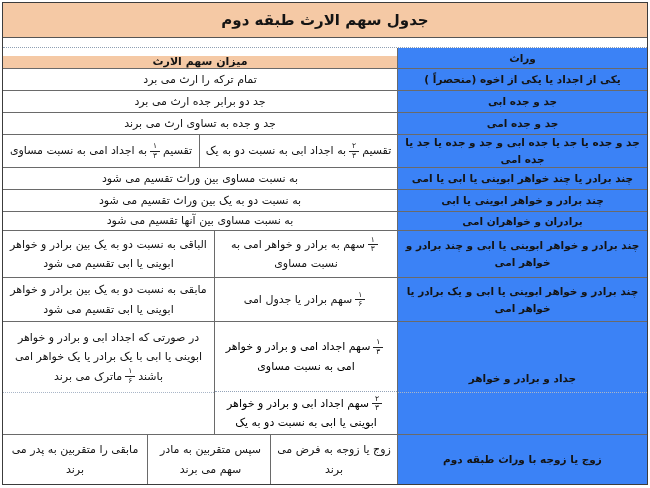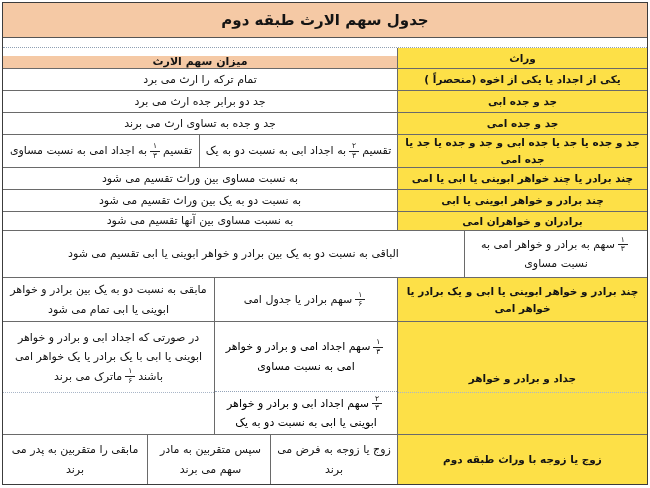--- a/index.html
+++ b/index.html
@@ -13,21 +13,21 @@
   .row{display:flex;direction:rtl;border-top:1px solid #6a6a6a;}
   .row:first-child{border-top:none;}
   .row.gap{border-top:none;background:#ffffff;}
   .row.hdr{border-top:1px dotted #8fa0b4;}
   .c{
     position:relative;display:flex;align-items:center;justify-content:center;
     text-align:center;box-sizing:border-box;padding:1px 5px;font-size:11px;
     line-height:1.75;color:#141414;
   }
   .row .c:not(:last-child){border-left:1px solid #6a6a6a;}
-  .heirs{width:250px;background:#fde047;font-weight:bold;font-size:10.5px;line-height:1.6;}
+  .heirs{width:250px;background:#3b82f6;font-weight:bold;font-size:10.5px;line-height:1.6;}
   .share{flex:1;background:#ffffff;}
   .peach{background:#f5c9a5;font-weight:bold;margin-top:8px;}
   .title-row{height:34px;border-bottom:1px solid #555;justify-content:flex-end;}
   .title-cell{flex:1;background:#f5c9a5;font-weight:bold;font-size:15px;}
   .gap{height:9px;}
   .hdr{height:20px;}
   .h21{height:21px;} .h32{height:32px;} .h18{height:18px;}
   .h46{height:46px;} .h43{height:43px;} .h49{height:49px;}
   .group{height:112px;}
   .w198{flex:none;width:198px;}
@@ -110,38 +110,39 @@
       <div class="c heirs">چند برادر و خواهر ابوینی یا ابی</div>
       <div class="c share">به نسبت دو به یک بین وراث تقسیم می شود</div>
     </div>
 
     <div class="row h18">
       <div class="c heirs">برادران و خواهران امی</div>
       <div class="c share">به نسبت مساوی بین آنها تقسیم می شود</div>
     </div>
 
     <div class="row h46">
+      <div class="c heirs">چند برادر و خواهر ابوینی یا ابی و چند برادر و خواهر امی</div>
       <div class="c w183">
         <span><span class="frac">
               <span class="num">۱</span>
               <span class="den">۳</span>
             </span><span>سهم به برادر و خواهر امی به نسبت مساوی</span></span>
       </div>
       <div class="c share">الباقی به نسبت دو به یک بین برادر و خواهر ابوینی یا ابی تقسیم می شود</div>
     </div>
 
     <div class="row h43">
       <div class="c heirs">چند برادر و خواهر ابوینی یا ابی و یک برادر یا خواهر امی</div>
       <div class="c w183">
         <span><span class="frac">
               <span class="num">۱</span>
               <span class="den">۶</span>
             </span><span>سهم برادر یا جدول امی</span></span>
       </div>
-      <div class="c share">مابقی به نسبت دو به یک بین برادر و خواهر ابوینی یا ابی تمام می شود</div>
+      <div class="c share">مابقی به نسبت دو به یک بین برادر و خواهر ابوینی یا ابی تقسیم می شود</div>
     </div>
 
     <div class="row group">
       <div class="c heirs">
         <span>جداد و برادر و خواهر</span>
         <span class="dotline"></span>
       </div>
       <div class="midcol">
         <div class="subcell top">
           <span><span class="frac">

